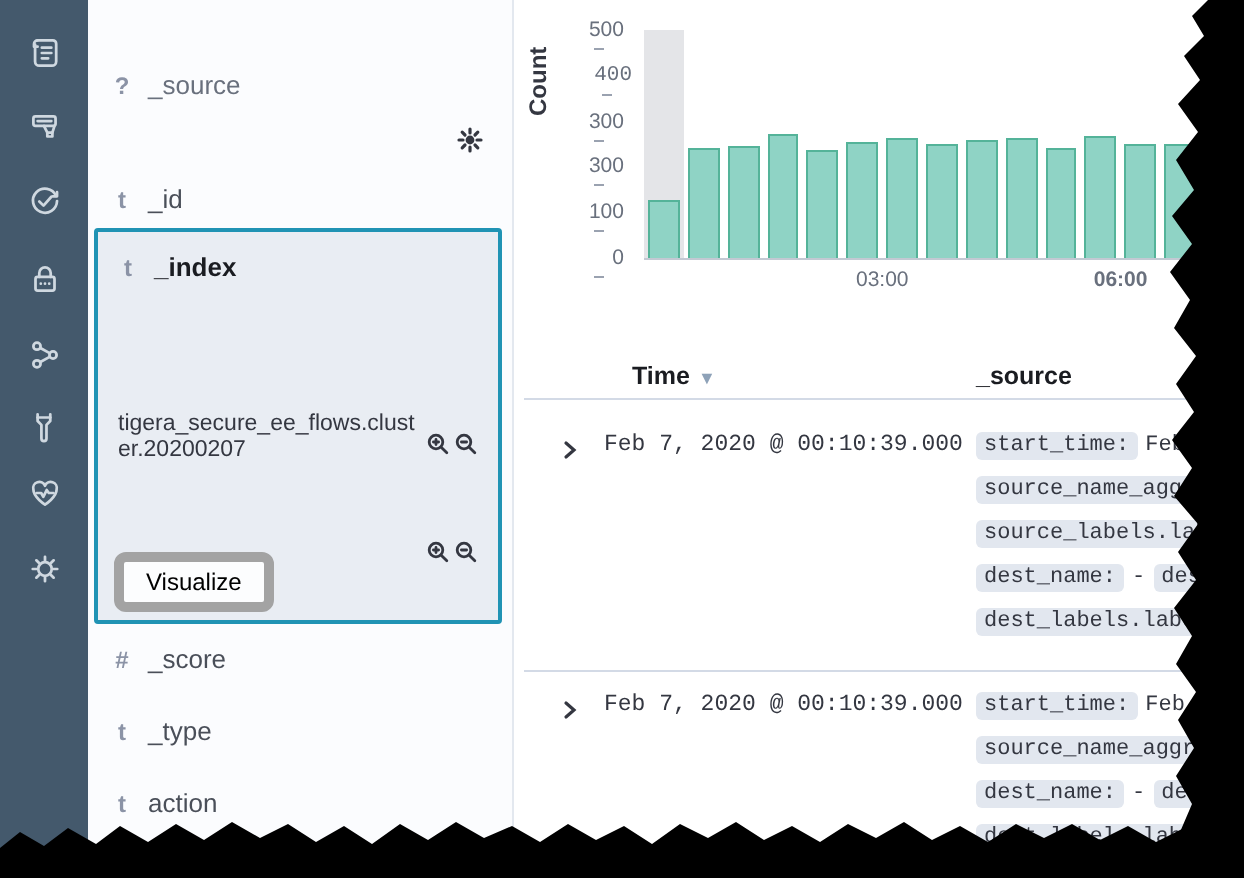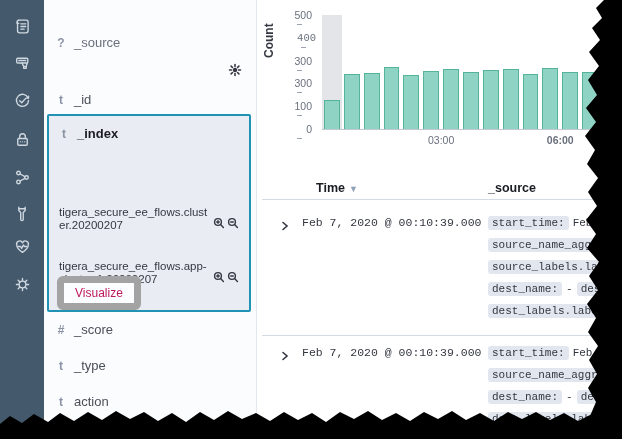--- a/index.html
+++ b/index.html
@@ -31,22 +31,22 @@
   .idx-sub{position:absolute;left:10px;top:38px;font-size:11px;color:#69707d;}
   .tv{position:absolute;left:10px;width:182px;margin-top:36px;}
   .tv-label{font-size:11.5px;color:#343741;line-height:13px;word-break:break-all;width:152px;}
   .tv-zoom{position:absolute;right:2px;top:9px;display:flex;gap:2px;}
   .zbtn{width:12px;height:12px;color:#343741;cursor:pointer;}
   .zbtn svg{width:12px;height:12px;stroke:currentColor;fill:none;stroke-width:1.4;stroke-linecap:round;}
   .tv-barrow{display:flex;align-items:center;gap:8px;margin-top:4px;}
   .tv-track{width:138px;height:10px;background:#cfd8e4;border-radius:2px;overflow:hidden;}
   .tv-fill{height:100%;background:#00796f;}
   .tv-pct{font-size:11.5px;color:#343741;margin-left:auto;}
-  .viz-btn{position:absolute;left:8px;top:160px;padding:3px 11px;font-size:12px;color:#be185d;
-           background:rgba(255,255,255,.85);border:7px solid #a3a3a3;border-radius:6px;cursor:pointer;
+  .viz-btn{position:absolute;left:8px;top:160px;padding:3px 11px;font-size:12px;color:#000000;
+           background:rgba(255,255,255,.85);border:5px solid #a3a3a3;border-radius:6px;cursor:pointer;
            font-family:"Liberation Sans",sans-serif;}
 
   
   .count-label{position:absolute;left:262px;top:58px;font-size:12px;font-weight:bold;color:#343741;
                transform:rotate(-90deg);transform-origin:left top;}
   .ytick{position:absolute;display:flex;align-items:center;gap:3px;font-size:10.5px;color:#69707d;flex-direction:column;}
   .ytick .lab{display:block;width:26px;text-align:right;}
   .ytick .dash{width:5px;height:1px;background:#9aa2b0;}
   .plot{position:absolute;left:322px;top:15px;width:278px;height:114px;border-bottom:1px solid #c3c9d3;}
   .slot{position:absolute;top:0;bottom:0;}
@@ -173,21 +173,20 @@
             <svg viewBox="0 0 12 12">
                 <circle cx="5" cy="5" r="3.4"></circle>
                 <path d="M7.6 7.6L10.4 10.4"></path>
                 <path d="M3.7 5h2.6"></path>
               </svg>
           </span>
         </div>
       </div>
 
       <div class="tv" style="top:108px">
-        <div class="tv-label">tigera_secure_ee_flows.app-cluster-1.20200207</div>
         <div class="tv-zoom">
           <span class="zbtn">
             <svg viewBox="0 0 12 12">
                 <circle cx="5" cy="5" r="3.4"></circle>
                 <path d="M7.6 7.6L10.4 10.4"></path>
                 <path d="M3.7 5h2.6M5 3.7v2.6"></path>
               </svg>
           </span>
           <span class="zbtn">
             <svg viewBox="0 0 12 12">

